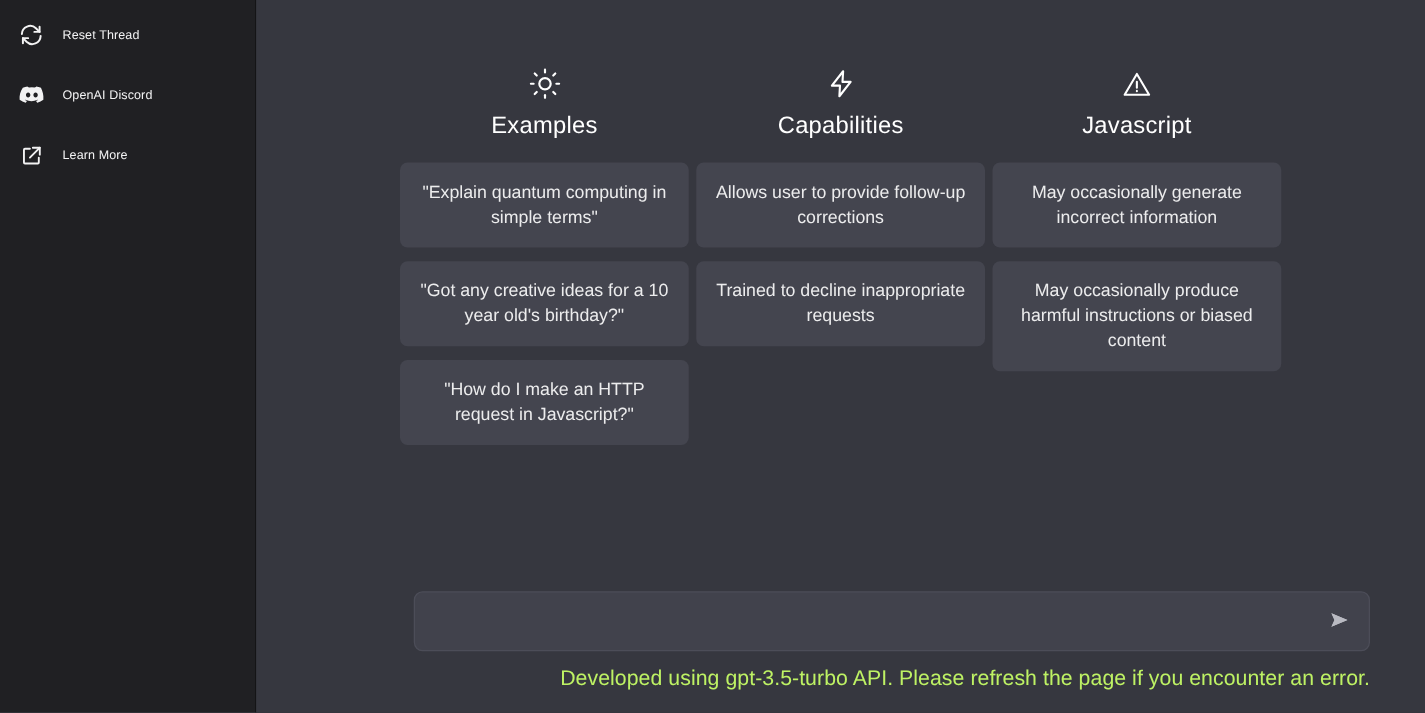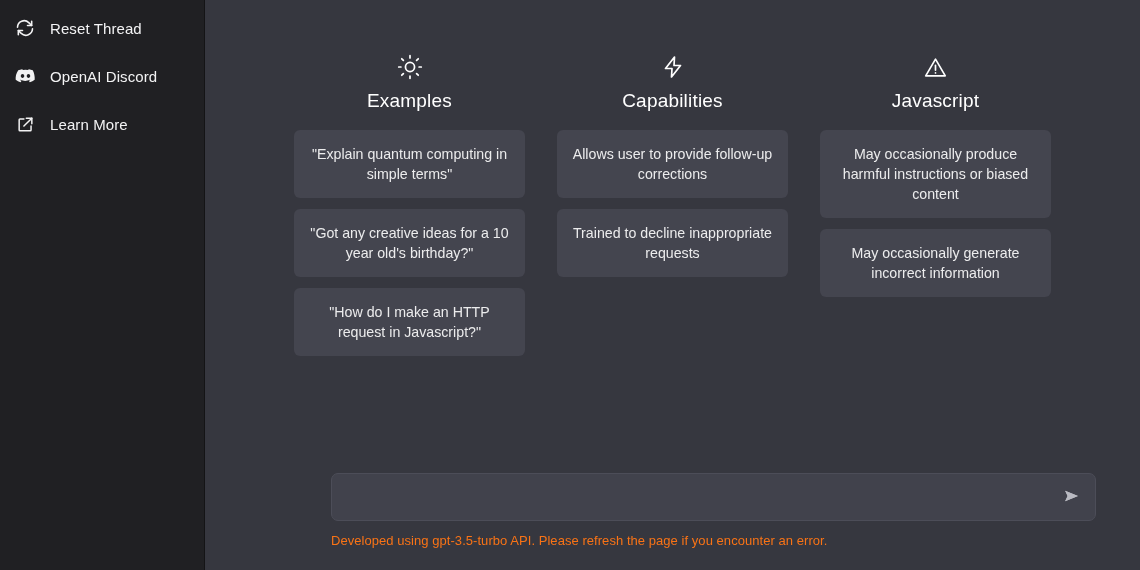--- a/index.html
+++ b/index.html
@@ -30,39 +30,39 @@
   .nav-item .ico {
     width:22px; height:22px;
     display:flex; align-items:center; justify-content:center;
     flex:0 0 22px;
     color:#f2f2f3;
   }
   .nav-item .ico svg { display:block; }
   .nav-item .lbl {
     margin-left:14px;
     color:#f3f3f4;
-    font-size:15px;
+    font-size:10px;
     letter-spacing:.1px;
     white-space:nowrap;
   }
 
   
   .main {
     flex:1 1 auto;
     position:relative;
     background:#36373f;
     height:570px;
   }
 
   .columns {
     position:absolute;
     left:0; right:0; top:52px;
     display:flex;
     justify-content:center;
-    gap:32px;
+    gap:6px;
     padding:0 24px;
   }
   .col { width:231px; display:flex; flex-direction:column; align-items:center; }
   .col-head-ico {
     height:30px; display:flex; align-items:center; justify-content:center;
     color:#ffffff; margin-bottom:8px;
   }
   .col-title {
     font-size:19px; color:#ffffff;
     font-weight:400; letter-spacing:.2px;
@@ -108,23 +108,23 @@
     width:46px; height:46px;
     display:flex; align-items:center; justify-content:center;
     background:transparent; border:none; cursor:pointer;
     color:#b9bac2;
   }
 
   .footnote {
     position:absolute;
     left:126px; top:533px;
     width:765px;
-    text-align:left;
-    color:#f97316;
-    font-size:13px;
+    text-align:right;
+    color:#bef264;
+    font-size:17px;
     letter-spacing:.05px;
   }
 </style>
 </head>
 <body>
 
 <div class="app">
 
   <nav class="sidebar">
 
@@ -201,22 +201,22 @@
 
       <div class="col">
         <div class="col-head-ico">
           <svg width="25" height="25" viewBox="0 0 24 24" fill="none" stroke="currentColor" stroke-width="1.6" stroke-linecap="round" stroke-linejoin="round">
             <path d="M12 4 2.6 20h18.8L12 4z"></path>
             <line x1="12" y1="10" x2="12" y2="14.6"></line>
               <line x1="12" y1="17" x2="12" y2="17.2"></line>
           </svg>
         </div>
         <div class="col-title">Javascript</div>
+        <div class="card">May occasionally generate incorrect information</div>
         <div class="card">May occasionally produce harmful instructions or biased content</div>
-        <div class="card">May occasionally generate incorrect information</div>
       </div>
 
     </section>
 
     <div class="composer">
       <textarea placeholder="" style=""></textarea>
       <button class="send-btn">
         <span>
           <svg width="22" height="22" viewBox="0 0 24 24" fill="currentColor">
             <path d="M4.5 6.2 18.5 12 4.5 17.8l2.8-5.8-2.8-5.8zM7.3 12h7.4"></path>

